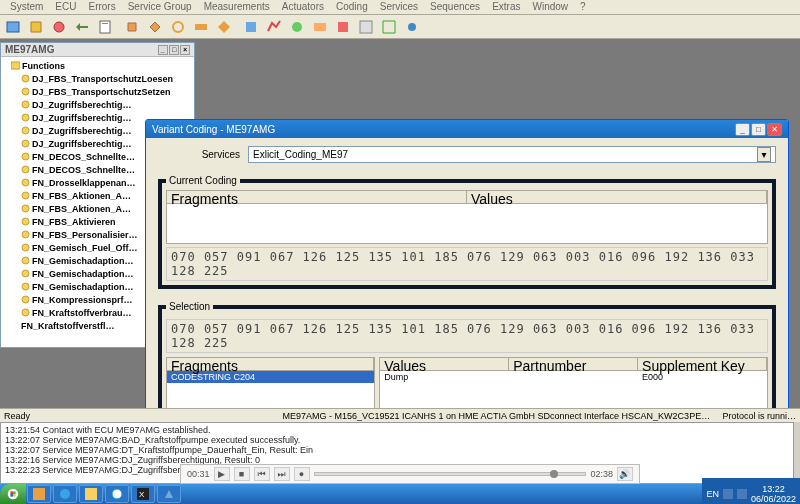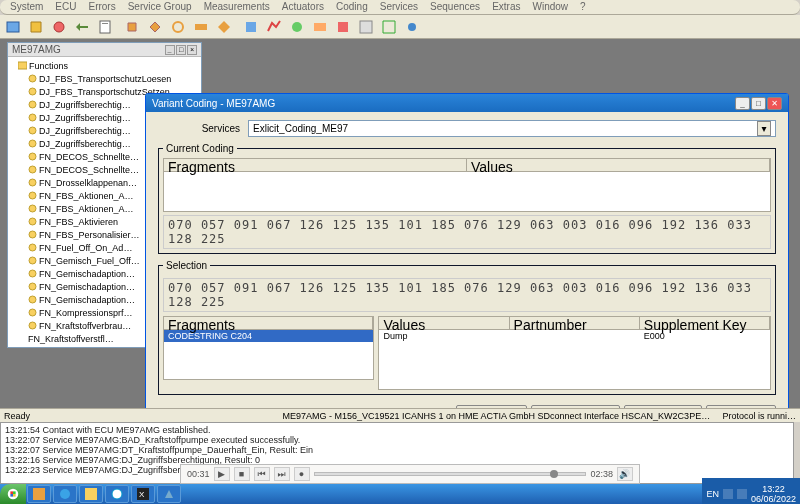--- a/index.html
+++ b/index.html
@@ -1,43 +1,43 @@
 <!DOCTYPE html>
 <html><head>
 <meta charset="utf-8">
 <style>
 * { margin:0; padding:0; box-sizing:border-box; }
 body { font-family:Tahoma,Geneva,sans-serif; font-size:10px; background:#d4d0c8; color:#000; width:800px; height:504px; overflow:hidden; position:relative; }
-.menubar { background:#ece9d8; height:15px; display:flex; border-bottom:1px solid #aca899; padding:0 4px;border-radius:7px; }
+.menubar { background:#ece9d8; height:15px; display:flex; border-bottom:1px solid #aca899; padding:0 4px; }
 .menubar span { padding:1px 6px; color:#666; cursor:default; }
 .toolbar { background:#ece9d8; height:24px; border-bottom:1px solid #aca899; display:flex; align-items:center; padding:1px 2px; gap:1px; }
 .tbtn { width:22px; height:20px; border:1px solid transparent; display:flex; align-items:center; justify-content:center; }
 .tbtn svg { width:16px; height:16px; }
 .workspace { position:relative; background:#7a7a7a; height:calc(100% - 15px - 24px - 62px - 20px); }
-.tree-panel { position:absolute; top:3px; left:7px; width:195px; height:306px; background:#ece9d8; border:1px solid #7f9db9; }
+.tree-panel { position:absolute; top:3px; left:0; width:195px; height:306px; background:#ece9d8; border:1px solid #7f9db9;font-weight:bold; }
 .panel-title { background:#e4e4e4; height:14px; padding:0 4px; display:flex; align-items:center; justify-content:space-between; border-bottom:1px solid #bbb; }
 .panel-title span { color:#555; }
 .panel-ctl { display:flex; gap:1px; }
 .panel-ctl i { width:10px; height:10px; border:1px solid #999; font-size:7px; text-align:center; line-height:8px; background:#ddd; }
 .tree { background:#fff; height:calc(100% - 14px); overflow:hidden; padding:2px; }
 .tree-row { display:flex; align-items:center; height:13px; white-space:nowrap; overflow:hidden; padding-left:18px; }
 .tree-row.first { padding-left:8px; }
 .tree-row svg { width:9px; height:9px; margin-right:2px; flex-shrink:0; }
 .tree-row span { font-size:9px; color:#000; }
-.dialog { position:absolute; top:54px; left:145px; width:644px; height:330px; background:#ece9d8; border:1px solid #0054e3; border-radius:3px; }
+.dialog { position:absolute; top:80px; left:145px; width:644px; height:330px; background:#ece9d8; border:1px solid #0054e3; border-radius:3px; }
 .dlg-title { background:linear-gradient(#2a84da,#1a6cc0); height:18px; color:#fff; padding:2px 6px; display:flex; justify-content:space-between; align-items:center; font-size:10px; }
 .dlg-ctrls { display:flex; gap:1px; }
 .dlg-ctrls i { width:15px; height:13px; background:#eee; border:1px solid #888; border-radius:2px; display:flex; align-items:center; justify-content:center; font-size:8px; color:#333; font-style:normal; }
 .dlg-ctrls i.close { background:#e55; color:#fff; }
 .dlg-body { padding:8px 12px; }
 .srv-row { display:flex; align-items:center; margin-bottom:6px; }
 .srv-row label { width:90px; text-align:right; padding-right:8px; }
 .combo { flex:1; height:17px; border:1px solid #7f9db9; background:#fff; display:flex; align-items:center; padding:0 4px; }
 .combo-btn { width:14px; height:15px; background:#ece9d8; border:1px solid #888; margin-left:auto; display:flex; align-items:center; justify-content:center; }
-fieldset { border:1px solid #0f172a; margin-bottom:6px; padding:4px; }
+fieldset { border:4px solid #0f172a; margin-bottom:6px; padding:4px;margin-top:12px; }
 legend { padding:0 3px; font-size:10px; }
 .tblhead { display:flex; border:1px solid #aca899; background:#ece9d8; height:14px; }
 .tblhead div { border-right:1px solid #aca899; padding:0 4px; font-size:14px; }
 .tblbody { background:#fff; border:1px solid #aca899; border-top:0; }
 .hexline { font-family:Consolas,monospace; font-size:12px; padding:2px 4px; color:#444; letter-spacing:1px; background:#ece9d8; border:1px solid #ccc; margin-top:3px; }
 .sel-tables { display:flex; gap:4px; }
 .frag-row { background:#316ac5; color:#fff; padding:1px 4px; font-size:9px; }
 .val-row { padding:1px 4px; font-size:9px; }
 .btn-row { display:flex; justify-content:flex-end; gap:4px; padding:4px 0; }
 button.winbtn { background:#ece9d8; border:1px solid #888; border-radius:2px; padding:2px 10px; font-size:10px; min-width:70px; }
@@ -265,26 +265,20 @@
           <div class="tree-row">
             <svg>
               <circle cx="4.5" cy="4.5" r="3.5" fill="#f8d060" stroke="#c0a030"></circle>
             </svg>
             <span>FN_FBS_Personalisier…</span>
           </div>
           <div class="tree-row">
             <svg>
               <circle cx="4.5" cy="4.5" r="3.5" fill="#f8d060" stroke="#c0a030"></circle>
             </svg>
-            <span>FN_Fuel_Off_On_Ad…</span>
-          </div>
-          <div class="tree-row">
-            <svg>
-              <circle cx="4.5" cy="4.5" r="3.5" fill="#f8d060" stroke="#c0a030"></circle>
-            </svg>
             <span>FN_Gemisch_Fuel_Off…</span>
           </div>
           <div class="tree-row">
             <svg>
               <circle cx="4.5" cy="4.5" r="3.5" fill="#f8d060" stroke="#c0a030"></circle>
             </svg>
             <span>FN_Gemischadaption…</span>
           </div>
           <div class="tree-row">
             <svg>

